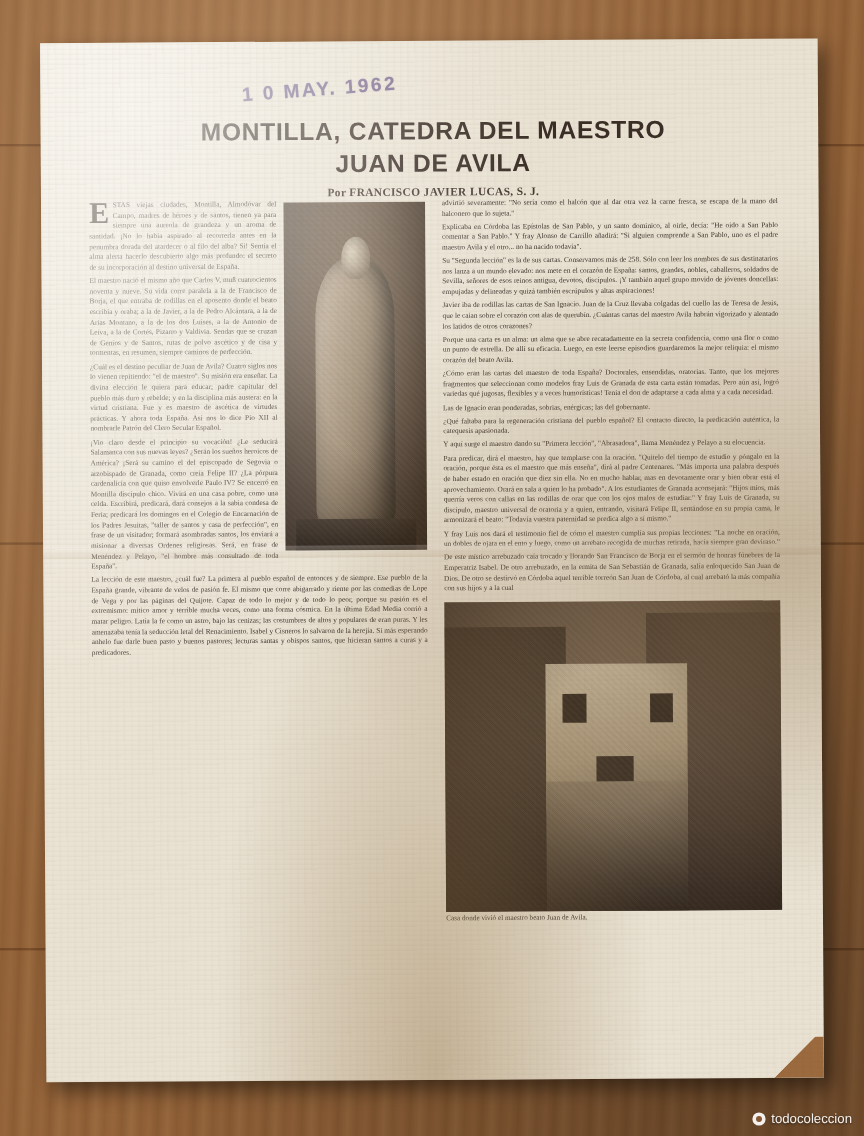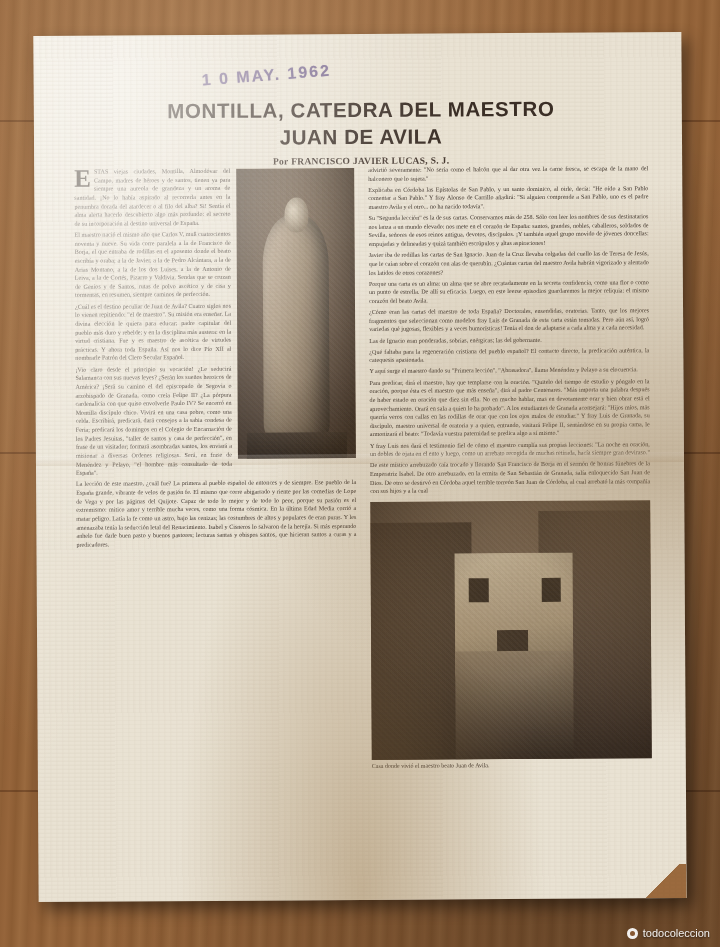--- a/index.html
+++ b/index.html
@@ -294,21 +294,21 @@
     pointer-events: none;
   }
 
   
   #watermark {
     position: absolute;
     right: 10px;
     bottom: 8px;
     z-index: 60;
     display: flex;
-    align-items: flex-end;
+    align-items: flex-start;
     gap: 5px;
     font-family: "Liberation Sans", sans-serif;
     font-size: 11px;
     color: #ffffff;
     opacity: .92;
     text-shadow: 0 1px 2px rgba(0,0,0,.7);
   }
   #watermark .wm-dot {
     width: 11px; height: 11px;
     border-radius: 50%;

